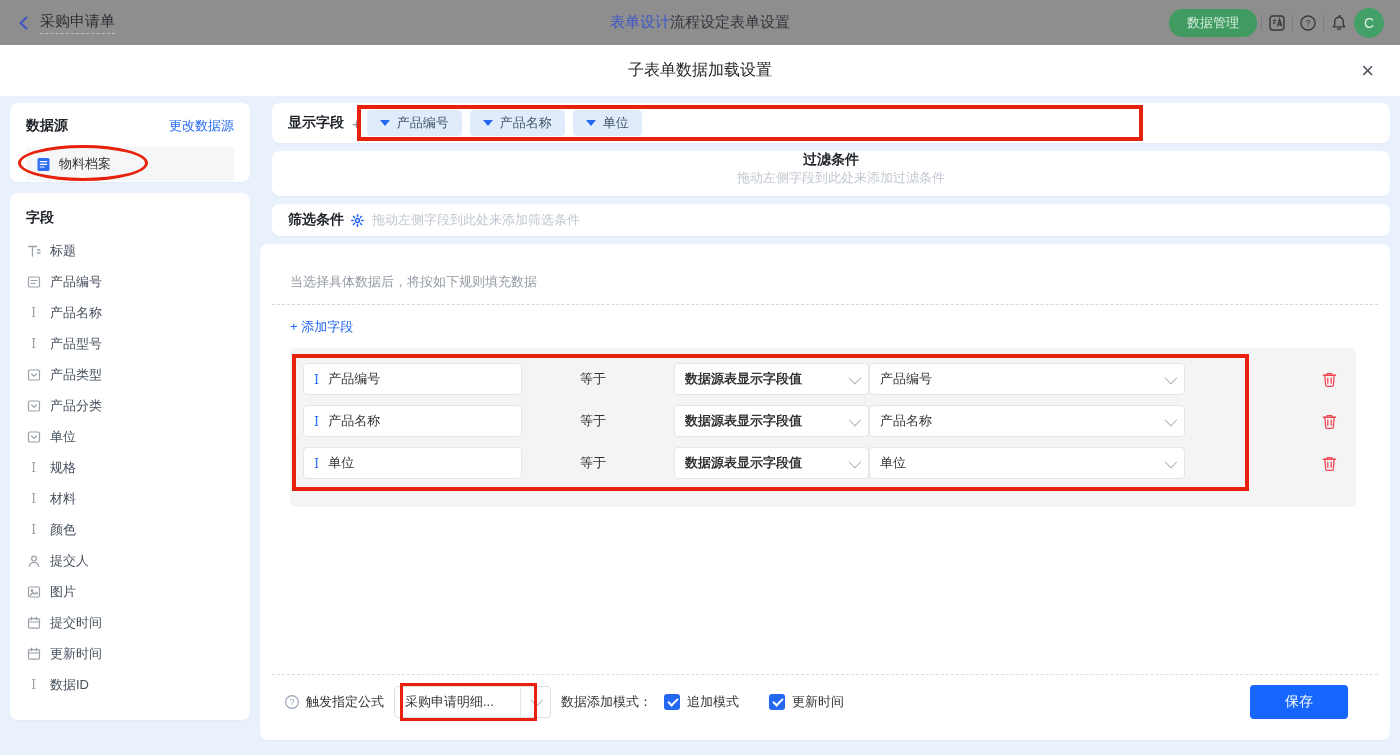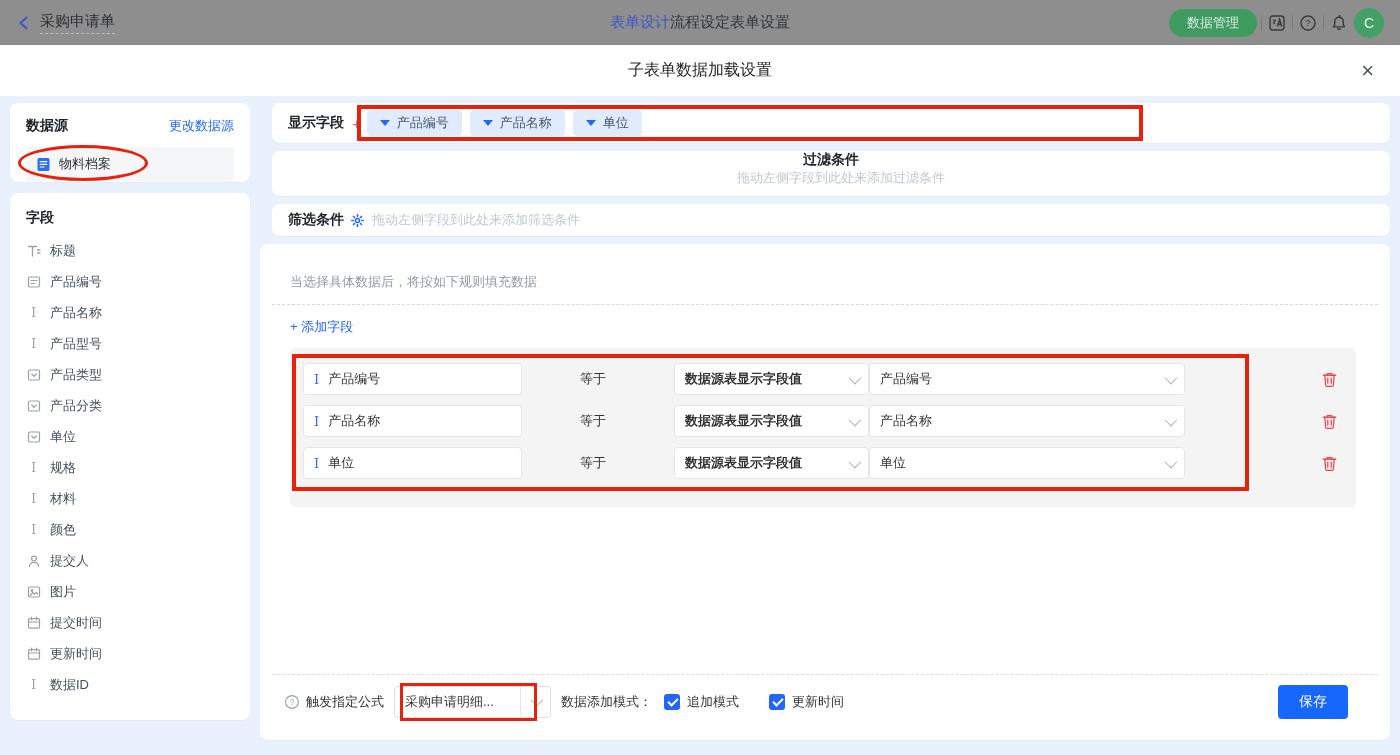--- a/index.html
+++ b/index.html
@@ -78,21 +78,21 @@
   .f-select { display:flex; width:157px; height:32px; border:1px solid #dcdfe3; border-radius:4px; margin-left:10px; cursor:pointer; }
   .f-select .txt { flex:1; padding:0 10px; display:flex; align-items:center; white-space:nowrap; overflow:hidden; }
   .f-select .cbox { width:30px; border-left:1px solid #e3e6ea; display:flex; align-items:center; justify-content:center; }
   .f-select .chev { margin-left:0; }
   .ann-formula { position:absolute; left:128px; top:8px; width:137px; height:38px; border:3px solid #e8210c; pointer-events:none; }
   .mode-label { margin-left:10px; color:#333; }
   .cb { width:16px; height:16px; border-radius:3px; background:#2468f2; position:relative; margin-left:12px; cursor:pointer; flex:none; }
   .cb::after { content:""; position:absolute; left:3.5px; top:4px; width:8px; height:4px; border-left:2px solid #fff; border-bottom:2px solid #fff; transform:rotate(-45deg); }
   .cb + .cb-lbl { margin-left:7px; }
   .cb2 { margin-left:30px; }
-  .save-btn { margin-left:auto; width:70px; height:34px; background:#1766fe; color:#fff; border:none; border-radius:4px; font-size:14px; cursor:pointer; }
+  .save-btn { margin-left:auto; width:98px; height:34px; background:#1766fe; color:#fff; border:none; border-radius:4px; font-size:14px; cursor:pointer; }
   .ann-tags { position:absolute; left:85px; top:2px; width:786px; height:36px; border:4px solid #e8210c; pointer-events:none; }
 
   svg { display:block; }
 </style>
 </head>
 <body>
 
 <div class="topbar">
   <div class="tb-left">
     <span class="back-ic">

